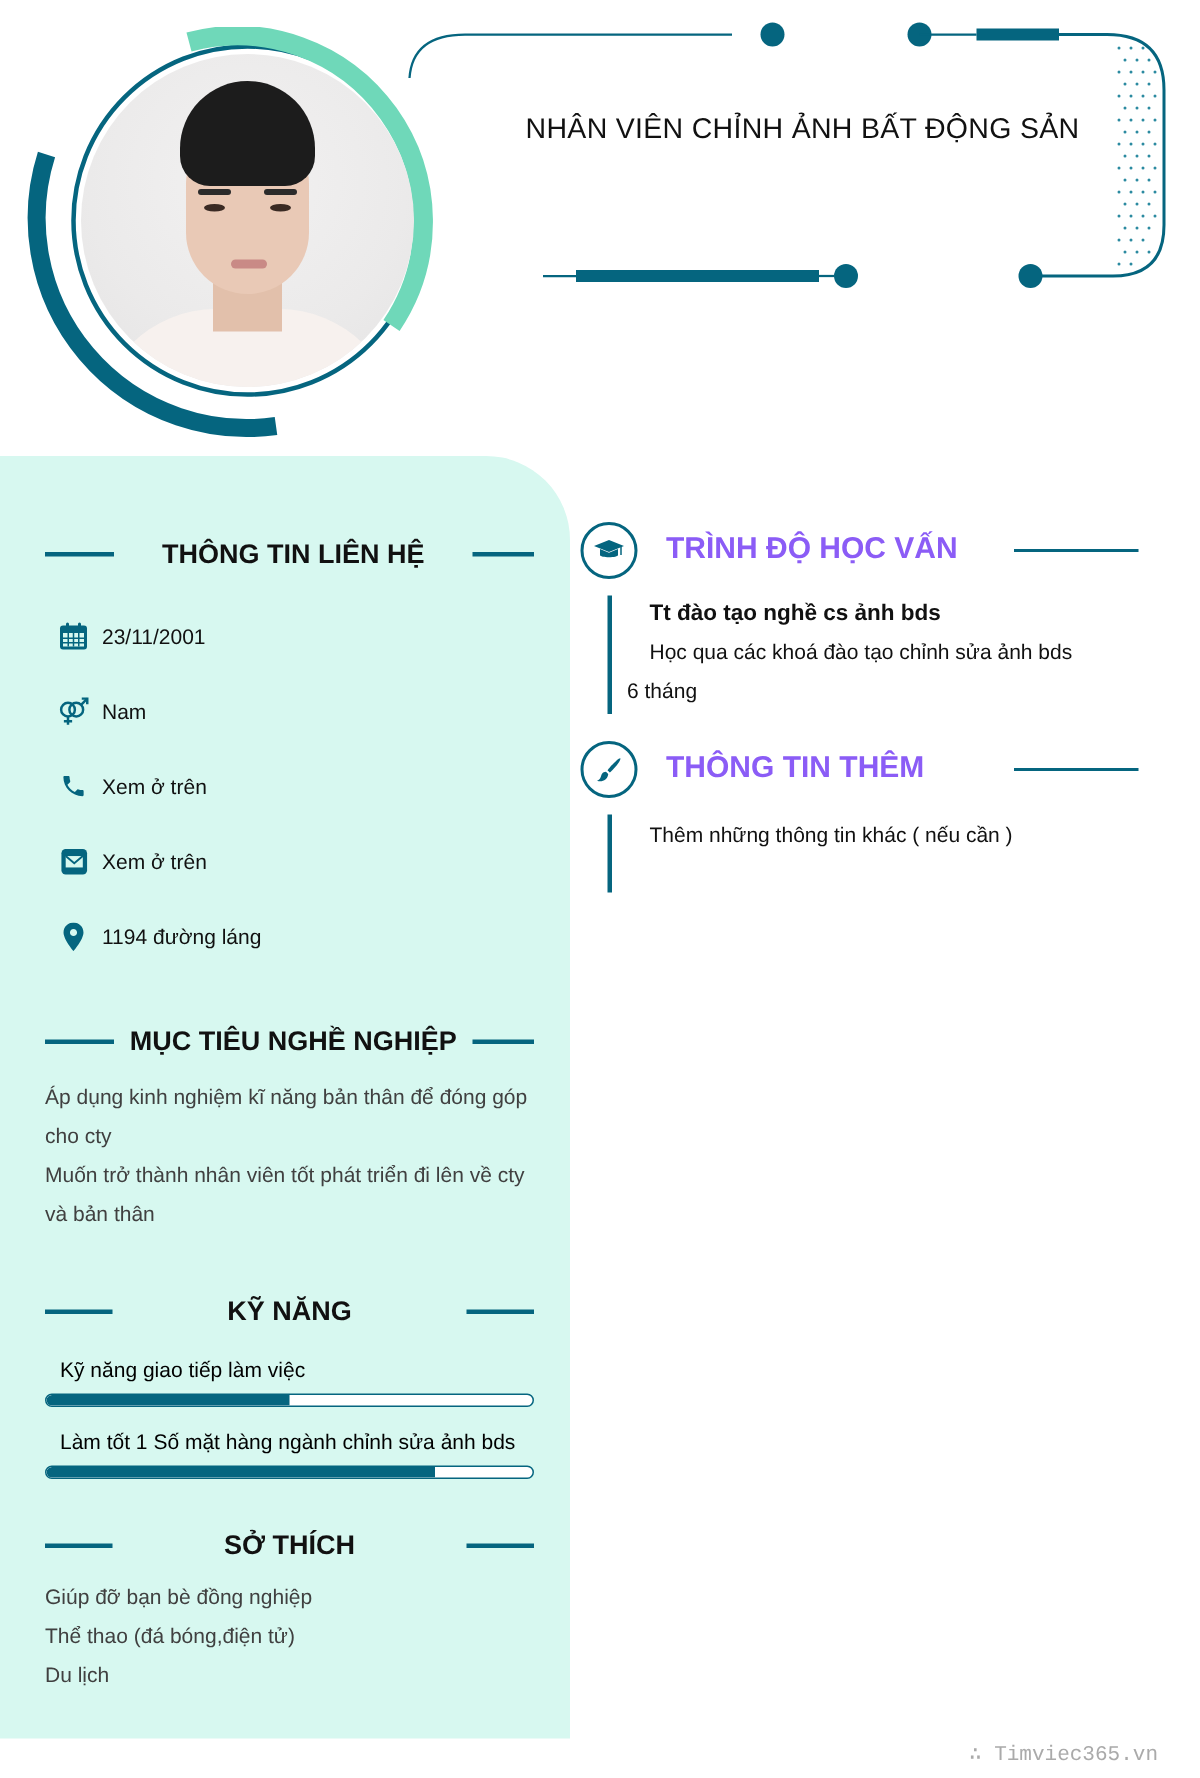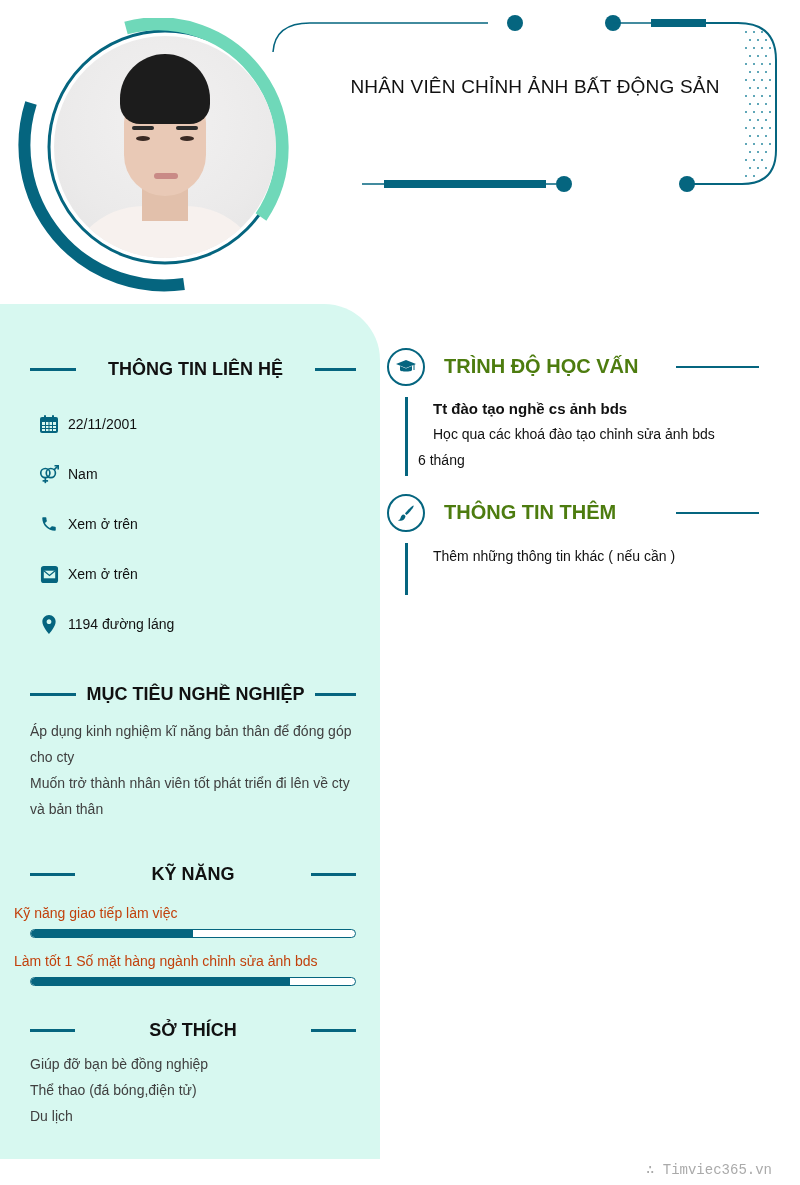--- a/index.html
+++ b/index.html
@@ -36,28 +36,28 @@
     .sec-head { position: absolute; left: 30px; width: 326px; height: 28px; display: flex; align-items: center; justify-content: space-between; }
     .sec-head .rule { height: 3px; background: #05657f; }
     .sec-head .label { font-size: 18px; font-weight: bold; color: #111; white-space: nowrap; }
 
     .contact-item { position: absolute; left: 38px; height: 24px; display: flex; align-items: center; }
     .contact-item .ico { width: 22px; height: 22px; display: flex; align-items: center; justify-content: center; margin-right: 8px; }
     .contact-item .txt { font-size: 14px; color: #111; }
 
     .para { position: absolute; left: 30px; width: 330px; font-size: 14px; line-height: 26px; color: #404040; }
 
-    .skill-label { position: absolute; left: 14px; font-size: 14px; color: #c2410c; }
+    .skill-label { position: absolute; left: 40px; font-size: 14px; color: #000000; }
     .skill-bar { position: absolute; left: 30px; width: 326px; height: 9px; border: 1.5px solid #05657f; border-radius: 5px; background: #ffffff; overflow: hidden; }
     .skill-fill { height: 100%; background: #05657f; border-radius: 4px 0 0 4px; }
 
     
     .r-head { position: absolute; left: 387px; width: 372px; height: 38px; }
     .r-head .circ { position: absolute; left: 0; top: 0; width: 38px; height: 38px; border-radius: 50%; border: 2.5px solid #05657f; display: flex; align-items: center; justify-content: center; }
-    .r-head .label { position: absolute; left: 57px; top: 7px; font-size: 20px; font-weight: bold; color: #4d7c0f; }
+    .r-head .label { position: absolute; left: 57px; top: 7px; font-size: 20px; font-weight: bold; color: #8b5cf6; }
     .r-head .rule { position: absolute; right: 0; top: 18px; width: 83px; height: 2px; background: #05657f; }
     .r-body { position: absolute; left: 405px; border-left: 3px solid #05657f; }
     .edu-title { position: absolute; left: 433px; font-size: 15px; font-weight: bold; color: #111; }
     .edu-desc { position: absolute; left: 433px; font-size: 14px; color: #111; }
     .edu-dur { position: absolute; left: 418px; font-size: 14px; color: #111; }
 
     .watermark { position: absolute; right: 28px; top: 1161px; font-family: "Liberation Mono", "DejaVu Sans Mono", monospace; font-size: 14px; color: #aaaaaa; }
   </style>
 </head>
 <body>
@@ -190,21 +190,21 @@
           <rect x="6" y="8" width="1" height="9"></rect>
           <rect x="9.5" y="8" width="1" height="9"></rect>
           <rect x="13" y="8" width="1" height="9"></rect>
           <rect x="3" y="11" width="14" height="1"></rect>
           <rect x="3" y="14" width="14" height="1"></rect>
         </g>
         <rect x="5" y="1" width="2" height="4" rx="1" fill="#05657f"></rect>
         <rect x="13" y="1" width="2" height="4" rx="1" fill="#05657f"></rect>
       </svg>
   </span>
-  <span class="txt">22/11/2001</span>
+  <span class="txt">23/11/2001</span>
 </div>
 
 <div class="contact-item" style="top:462px;">
   <span class="ico">
     <svg width="24" height="22" viewBox="0 0 24 22">
         <circle cx="8" cy="10" r="5" fill="none" stroke="#05657f" stroke-width="1.8"></circle>
         <circle cx="14" cy="10" r="5" fill="none" stroke="#05657f" stroke-width="1.8"></circle>
         <line x1="8" y1="15" x2="8" y2="21" stroke="#05657f" stroke-width="1.8"></line>
         <line x1="5" y1="18.5" x2="11" y2="18.5" stroke="#05657f" stroke-width="1.8"></line>
         <line x1="17.5" y1="6.5" x2="22" y2="2" stroke="#05657f" stroke-width="1.8"></line>

